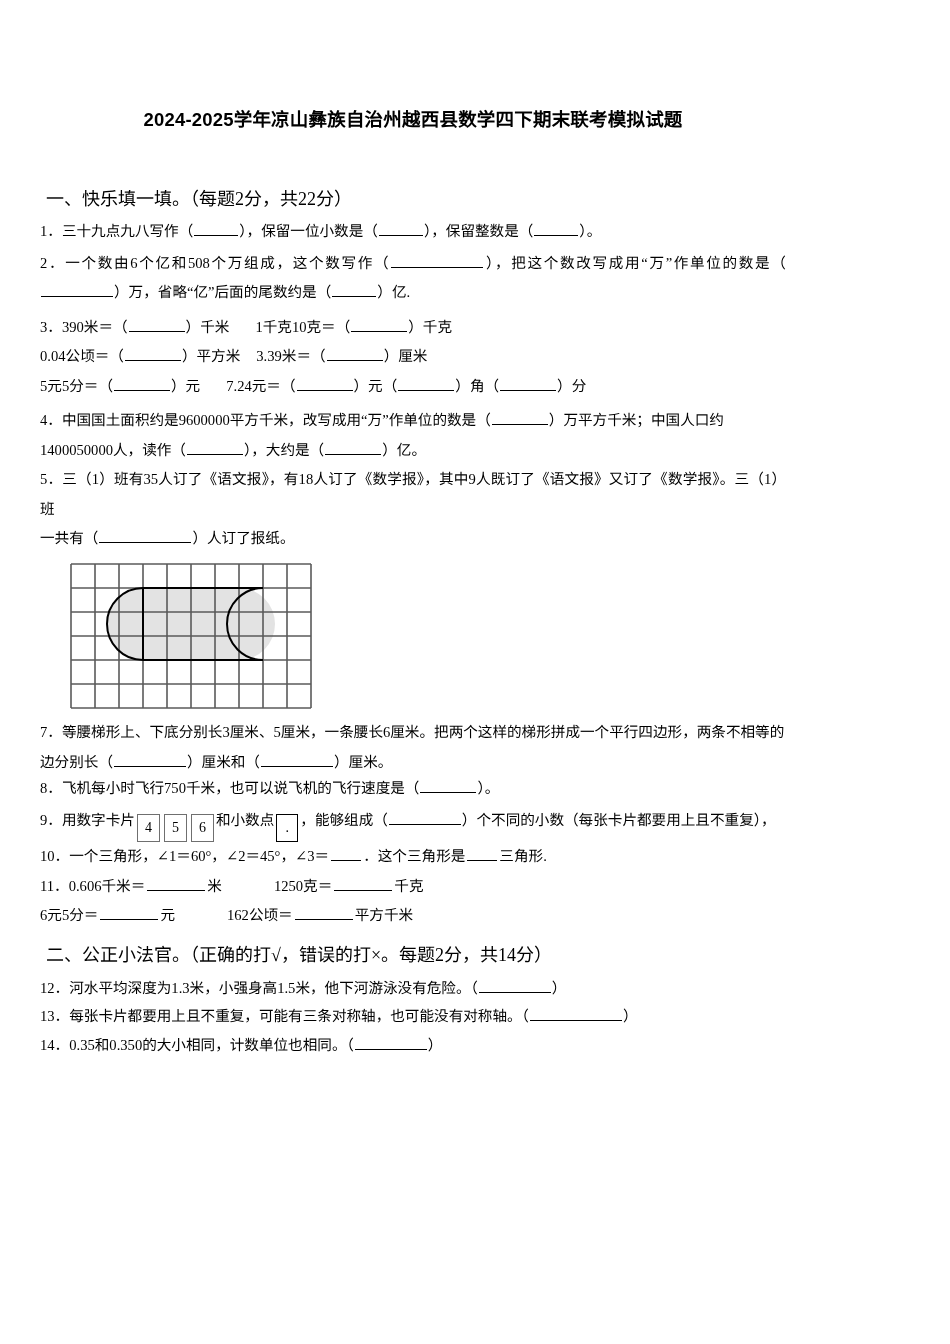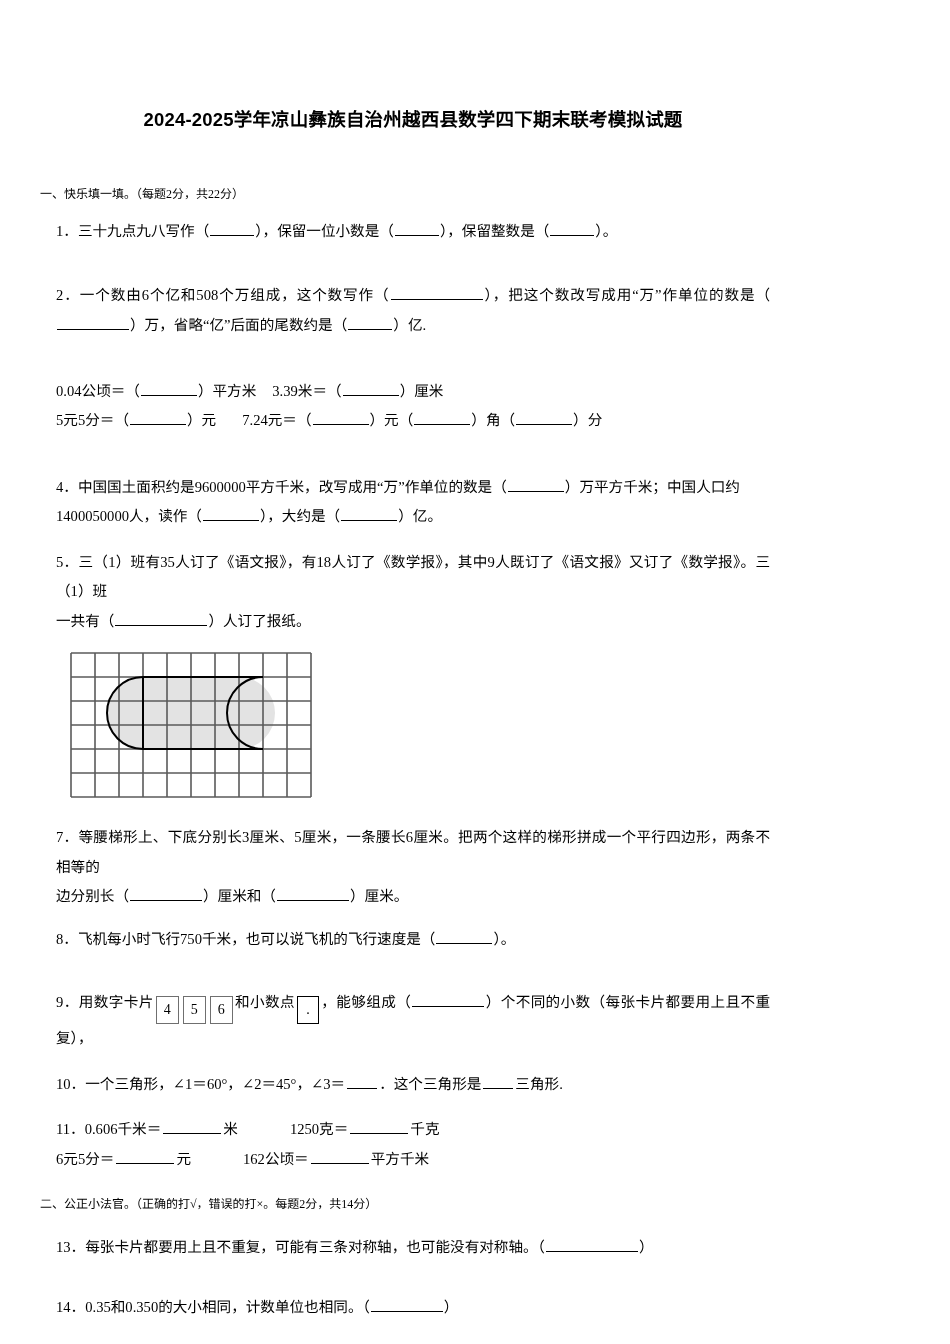--- a/index.html
+++ b/index.html
@@ -37,28 +37,28 @@
 
   
   .body-area {
     margin-top: 52px;
   }
   .q {
     font-size: 14.6px;
     line-height: 2.02;
     text-align: justify;
     text-justify: inter-ideograph;
-    margin: 16px;
+    margin: 0;
     padding: 0;
   }
   .q.tight { line-height: 1.62; }
   .sec-head {
-    font-size: 12px;
+    font-size: 18px;
     line-height: 1.62;
-    margin: 0;
+    margin: 6px;
   }
   .gap-sm { height: 5px; }
   .gap-md { height: 9px; }
 
   
   .blank {
     display: inline-block;
     border-bottom: 1.2px solid #000;
     vertical-align: baseline;
     height: 0.95em;
@@ -126,20 +126,23 @@
     <div class="gap-sm"></div>
 
     <div class="q">
       <span>2．</span><span>一个数由6个亿和508个万组成，这个数写作（</span><span class="blank b-xl"></span><span>），把这个数改写成用“万”作单位的数是（</span><span class="blank b-lg"></span><span>）万，省略“亿”后面的尾数约是（</span><span class="blank b-sm"></span><span>）亿.</span>
     </div>
 
     <div class="gap-sm"></div>
 
     <div class="q">
       <div>
+        <span>3．</span><span>390米＝（</span><span class="blank b-md"></span><span>）千米</span><span class="sp-wide"></span><span>1千克10克＝（</span><span class="blank b-md"></span><span>）千克</span>
+      </div>
+      <div>
         <span>0.04公顷＝（</span><span class="blank b-md"></span><span>）平方米</span><span class="sp-mid"></span><span>3.39米＝（</span><span class="blank b-md"></span><span>）厘米</span>
       </div>
       <div>
         <span>5元5分＝（</span><span class="blank b-md"></span><span>）元</span><span class="sp-wide"></span><span>7.24元＝（</span><span class="blank b-md"></span><span>）元（</span><span class="blank b-md"></span><span>）角（</span><span class="blank b-md"></span><span>）分</span>
       </div>
     </div>
 
     <div class="gap-sm"></div>
 
     <div class="q">
@@ -246,20 +249,23 @@
       </div>
       <div>
         <span>6元5分＝</span><span class="ul u-md"></span><span>元</span><span class="sp-wide"></span><span class="sp-wide"></span><span>162公顷＝</span><span class="ul u-md"></span><span>平方千米</span>
       </div>
     </div>
 
     <div class="gap-sm"></div>
 
     <div class="sec-head">二、公正小法官。（正确的打√，错误的打×。每题2分，共14分）</div>
 
+    <div class="q tight">
+      <span>12．</span><span>河水平均深度为1.3米，小强身高1.5米，他下河游泳没有危险。（</span><span class="blank b-lg"></span><span>）</span>
+    </div>
 
     <div class="gap-sm"></div>
 
     <div class="q tight">
       <span>13．</span><span>每张卡片都要用上且不重复，可能有三条对称轴，也可能没有对称轴。（</span><span class="blank b-xl"></span><span>）</span>
     </div>
 
     <div class="gap-sm"></div>
 
     <div class="q tight">

